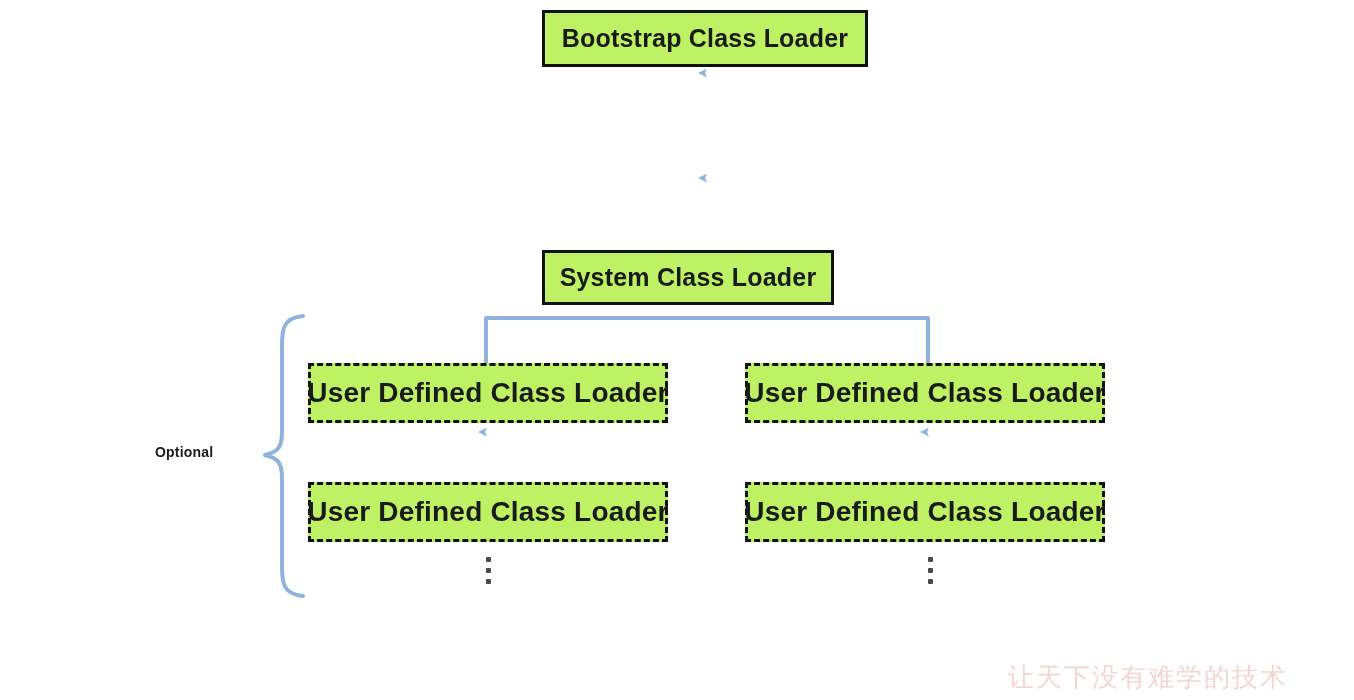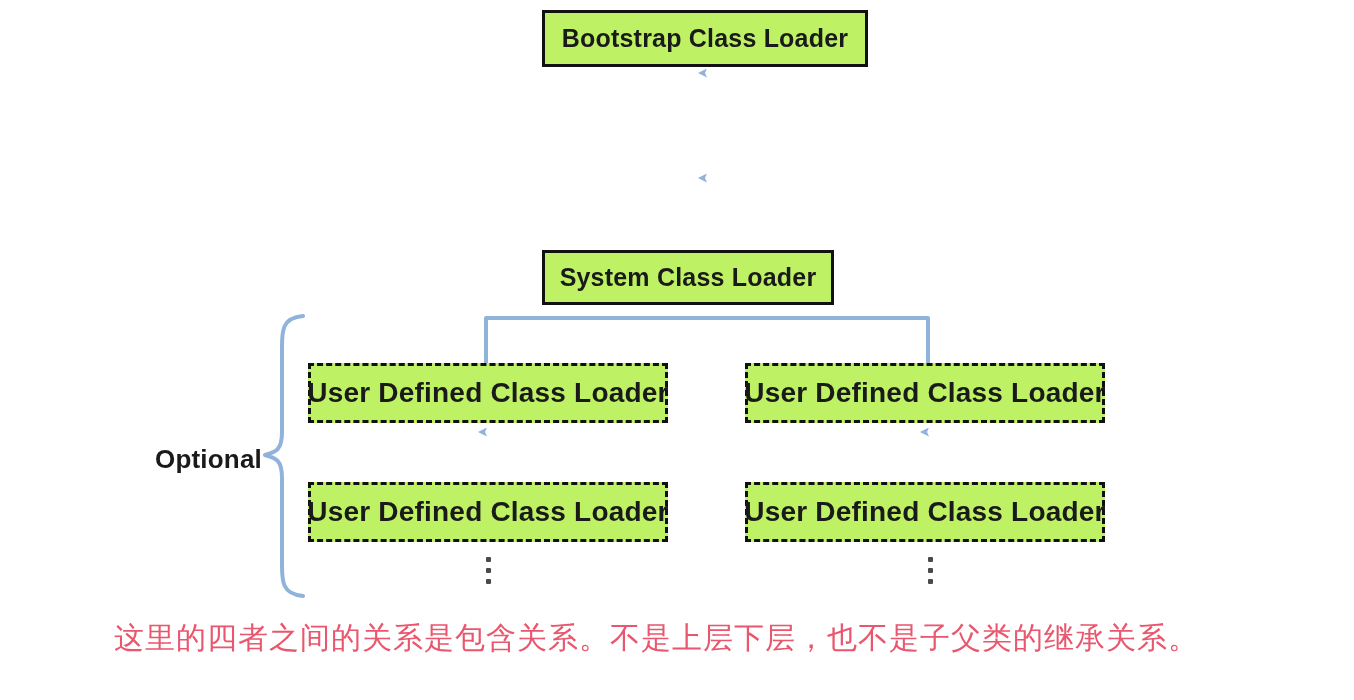--- a/index.html
+++ b/index.html
@@ -40,21 +40,21 @@
   .svg-layer {
     position: absolute;
     left: 0;
     top: 0;
     width: 1354px;
     height: 700px;
     pointer-events: none;
   }
   .optional-label {
     position: absolute;
-    font-size: 26px;
+    font-size: 14px;
     font-weight: bold;
     color: #1a1a1a;
     letter-spacing: 0.2px;
     white-space: nowrap;
   }
   .ellipsis-dots {
     position: absolute;
     width: 8px;
     display: flex;
     flex-direction: column;
@@ -166,16 +166,16 @@
     <i></i>
       <i></i>
       <i></i>
   </div>
   <div class="ellipsis-dots" style="left:926px; top:557px;">
     <i></i>
       <i></i>
       <i></i>
   </div>
 
-  <div class="caption" style="left:114px; top:618px;">这里的四者之间的关系是包含关系。不是上层下层，也不是子父类的继承关系。</div>
 
+  <div class="watermark" style="left:1008px; top:660px;">让天下没有难学的技术</div>
 
 </div>
 
 </body></html>

